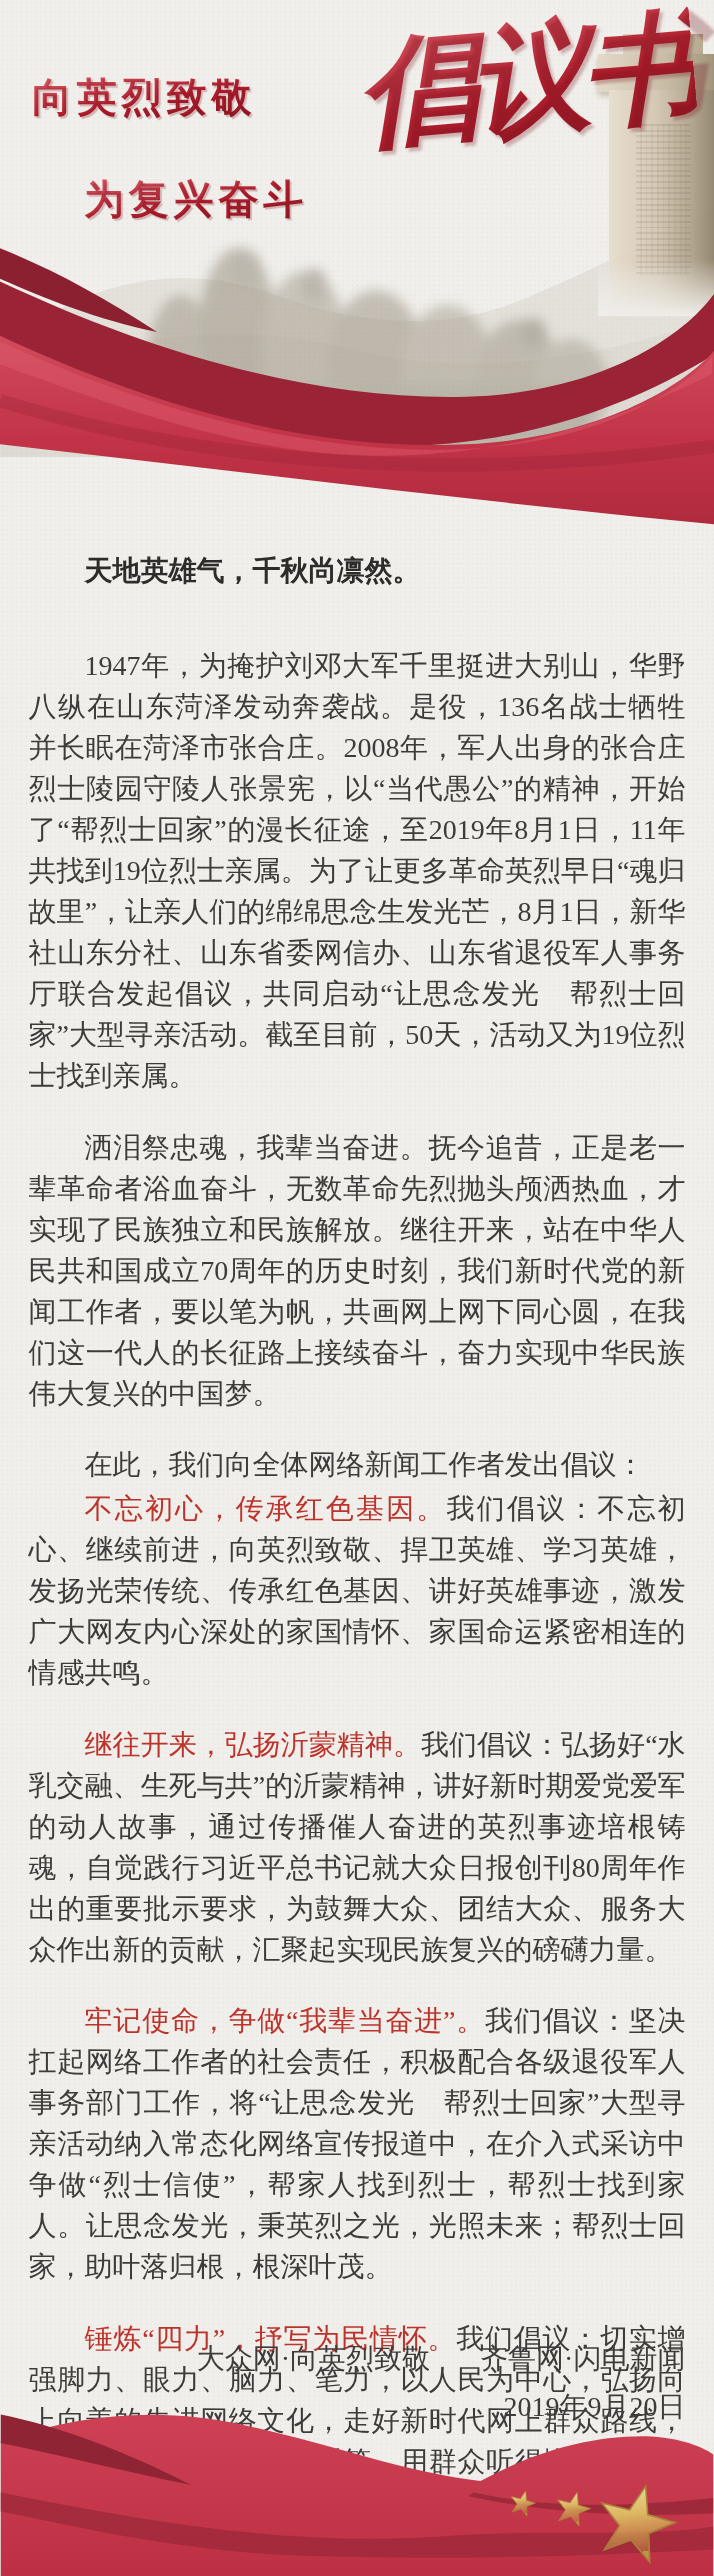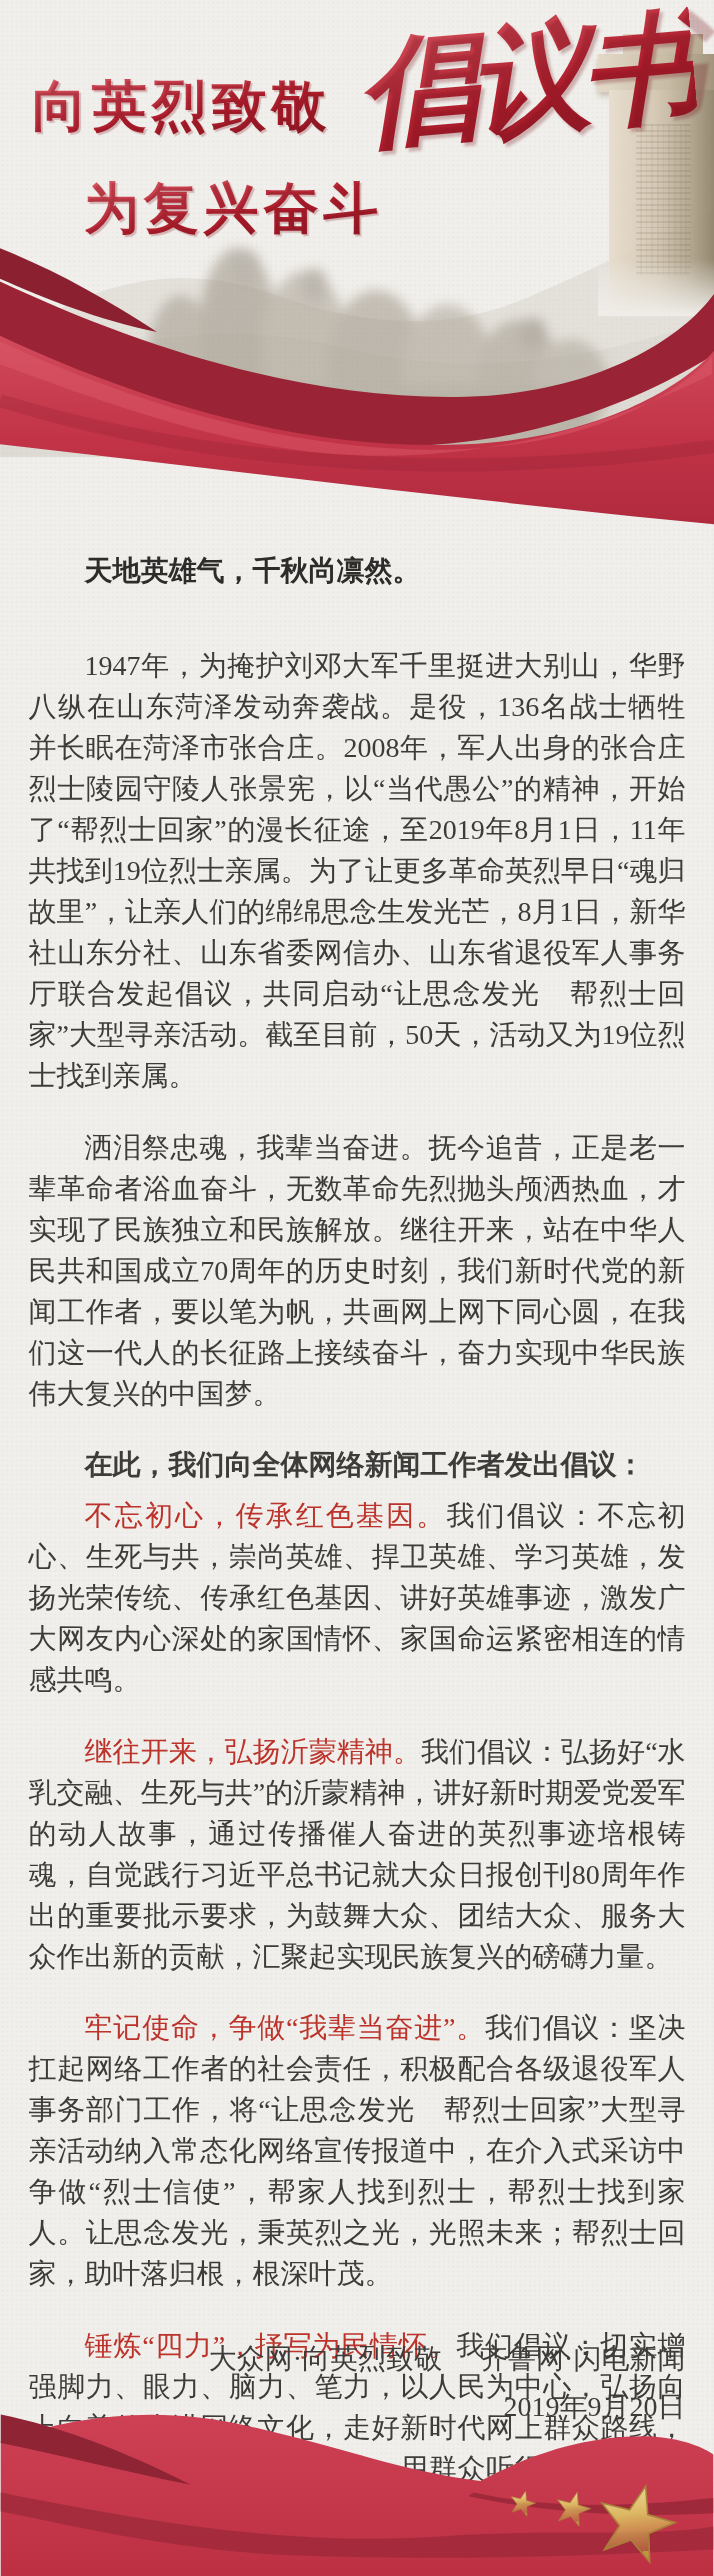--- a/index.html
+++ b/index.html
@@ -20,44 +20,44 @@
   .m-top{position:absolute;left:25px;top:5.7px;width:80px;height:21px;background:linear-gradient(90deg,#ddd2bf,#b4a68c);}
   .m-cap{position:absolute;left:0;top:25px;width:116px;height:38px;background:linear-gradient(90deg,#e3d8c6,#c5b79f 60%,#9c8e74);box-shadow:0 3.8px 5.7px rgba(120,100,70,.35);}
   .m-body{position:absolute;left:11.4px;top:61px;width:105px;height:225px;background:linear-gradient(90deg,#e7ddcd 0%,#d3c6b1 45%,#b3a68e 75%,#8f8168 100%);}
   .m-inscription{position:absolute;left:38px;top:95px;width:55px;height:152px;opacity:.45;
     background:
       repeating-linear-gradient(180deg, rgba(90,72,52,.30) 0 1.9px, transparent 1.9px 5.7px),
       repeating-linear-gradient(90deg, transparent 0 3.8px, rgba(90,72,52,.16) 3.8px 5.7px);}
   .m-fade{position:absolute;left:0;bottom:-1.9px;width:116px;height:57px;background:linear-gradient(180deg,rgba(241,239,235,0),#f1efeb);}
   .ribbon-top{position:absolute;left:0;top:229px;width:714px;height:305px;z-index:5;}
   
-  .title-line{position:absolute;z-index:4;font-weight:800;font-size:55px;letter-spacing:4.8px;
+  .title-line{position:absolute;z-index:4;font-weight:800;font-size:40px;letter-spacing:4.8px;
     color:#b5242f;text-shadow:1.9px 1.9px 1px rgba(120,12,24,.25);white-space:nowrap;}
   .title-1{left:32px;top:70px;}
   .title-2{left:84px;top:172px;}
   .calligraphy{position:absolute;left:350px;top:5.7px;z-index:4;font-size:120px;line-height:1.5;
     font-weight:800;font-style:italic;letter-spacing:-7.6px;color:#b5242f;
     transform:rotate(-5deg);transform-origin:left top;
     text-shadow:2.9px 3.8px 2.9px rgba(110,15,25,.28);white-space:nowrap;}
   @supports (-webkit-background-clip:text){
     .title-line,.calligraphy{
       background:linear-gradient(170deg,#d95a66 5%,#b01f2e 55%,#8e1824 100%);
       -webkit-background-clip:text;-webkit-text-fill-color:transparent;}
   }
   
   .doc{position:absolute;left:28.6px;top:550px;width:657px;z-index:6;
     font-size:28px;line-height:41px;color:#3e3c3a;text-align:justify;}
   .para{margin:0 0 30.5px;text-indent:2em;}
   .opening{font-weight:700;color:#2e2c2a;margin-bottom:54px;}
-  .call{margin-bottom:10px;font-weight:bold;}
+  .call{margin-bottom:3px;}
   .lead{font-weight:400;color:#bc332b;}
   
   .sign-block{position:absolute;right:28.6px;top:2335px;width:657px;z-index:6;
     text-align:right;font-size:28px;line-height:48px;color:#3e3c3a;}
-  .credit2{display:inline-block;margin-left:38px;text-align:right;}
+  .credit2{display:inline-block;margin-left:50px;text-align:right;}
   .ribbon-bottom{position:absolute;left:0;bottom:0;width:714px;height:171px;z-index:7;}
 </style>
 </head>
 <body>
 
 <div class="page">
 
   <svg class="mountains" viewBox="0 0 750 330" aria-hidden="true">
     <path d="M0,210 C90,150 180,120 290,160 C380,192 470,200 560,160 C640,125 700,95 750,70 L750,330 L0,330 Z" fill="#b3a99b" opacity="0.20"></path>
     <path d="M0,250 C120,205 240,185 360,215 C480,245 600,235 750,185 L750,330 L0,330 Z" fill="#c0b6a8" opacity="0.14"></path>
@@ -109,21 +109,21 @@
     <path d="M0,112 C150,182 320,234 490,226 C630,219 716,166 750,128 L750,310 C500,286 250,254 0,226 Z" fill="url(#rg1)"></path>
     <path d="M0,118 C150,187 320,238 490,231 C628,224 714,171 748,134 L748,152 C640,206 520,240 390,238 C250,236 110,182 0,142 Z" fill="#de5d6d" opacity="0.45"></path>
     <path d="M0,180 C220,248 480,266 750,228" stroke="#8e2132" stroke-width="14" fill="none" opacity="0.28"></path>
   </svg>
 
   <div class="doc">
     <p class="para opening">天地英雄气，千秋尚凛然。</p>
     <p class="para">1947年，为掩护刘邓大军千里挺进大别山，华野八纵在山东菏泽发动奔袭战。是役，136名战士牺牲并长眠在菏泽市张合庄。2008年，军人出身的张合庄烈士陵园守陵人张景宪，以“当代愚公”的精神，开始了“帮烈士回家”的漫长征途，至2019年8月1日，11年共找到19位烈士亲属。为了让更多革命英烈早日“魂归故里”，让亲人们的绵绵思念生发光芒，8月1日，新华社山东分社、山东省委网信办、山东省退役军人事务厅联合发起倡议，共同启动“让思念发光　帮烈士回家”大型寻亲活动。截至目前，50天，活动又为19位烈士找到亲属。</p>
     <p class="para">洒泪祭忠魂，我辈当奋进。抚今追昔，正是老一辈革命者浴血奋斗，无数革命先烈抛头颅洒热血，才实现了民族独立和民族解放。继往开来，站在中华人民共和国成立70周年的历史时刻，我们新时代党的新闻工作者，要以笔为帆，共画网上网下同心圆，在我们这一代人的长征路上接续奋斗，奋力实现中华民族伟大复兴的中国梦。</p>
     <p class="para call">在此，我们向全体网络新闻工作者发出倡议：</p>
-    <p class="para"><strong class="lead">不忘初心，传承红色基因。</strong><span>我们倡议：不忘初心、生死与共，崇尚英雄、捍卫英雄、学习英雄，发扬光荣传统、传承红色基因、讲好英雄事迹，激发广大网友内心深处的家国情怀、家国命运紧密相连的情感共鸣。</span></p>
+    <p class="para"><strong class="lead">不忘初心，传承红色基因。</strong><span>我们倡议：不忘初心、继续前进，向英烈致敬、捍卫英雄、学习英雄，发扬光荣传统、传承红色基因、讲好英雄事迹，激发广大网友内心深处的家国情怀、家国命运紧密相连的情感共鸣。</span></p>
     <p class="para"><strong class="lead">继往开来，弘扬沂蒙精神。</strong><span>我们倡议：弘扬好“水乳交融、生死与共”的沂蒙精神，讲好新时期爱党爱军的动人故事，通过传播催人奋进的英烈事迹培根铸魂，自觉践行习近平总书记就大众日报创刊80周年作出的重要批示要求，为鼓舞大众、团结大众、服务大众作出新的贡献，汇聚起实现民族复兴的磅礴力量。</span></p>
     <p class="para"><strong class="lead">牢记使命，争做“我辈当奋进”。</strong><span>我们倡议：坚决扛起网络工作者的社会责任，积极配合各级退役军人事务部门工作，将“让思念发光　帮烈士回家”大型寻亲活动纳入常态化网络宣传报道中，在介入式采访中争做“烈士信使”，帮家人找到烈士，帮烈士找到家人。让思念发光，秉英烈之光，光照未来；帮烈士回家，助叶落归根，根深叶茂。</span></p>
     <p class="para"><strong class="lead">锤炼“四力”，抒写为民情怀。</strong><span>我们倡议：切实增强脚力、眼力、脑力、笔力，以人民为中心，弘扬向上向善的先进网络文化，走好新时代网上群众路线，用我们的笔尖、镜头、话筒，用群众听得懂、听得进的语言，守正创新、全媒表达，满怀深情讴歌人民的伟大创造、反映人民对美好生活的追求，把准时代发展脉搏，为人民抒写、为时代抒情、为百姓抒怀。</span></p>
   </div>
 
   <div class="sign-block">
     <div>
       <span class="credit1">大众网·向英烈致敬</span><span class="credit2">齐鲁网·闪电新闻</span>
     </div>
     <div>2019年9月20日</div>

